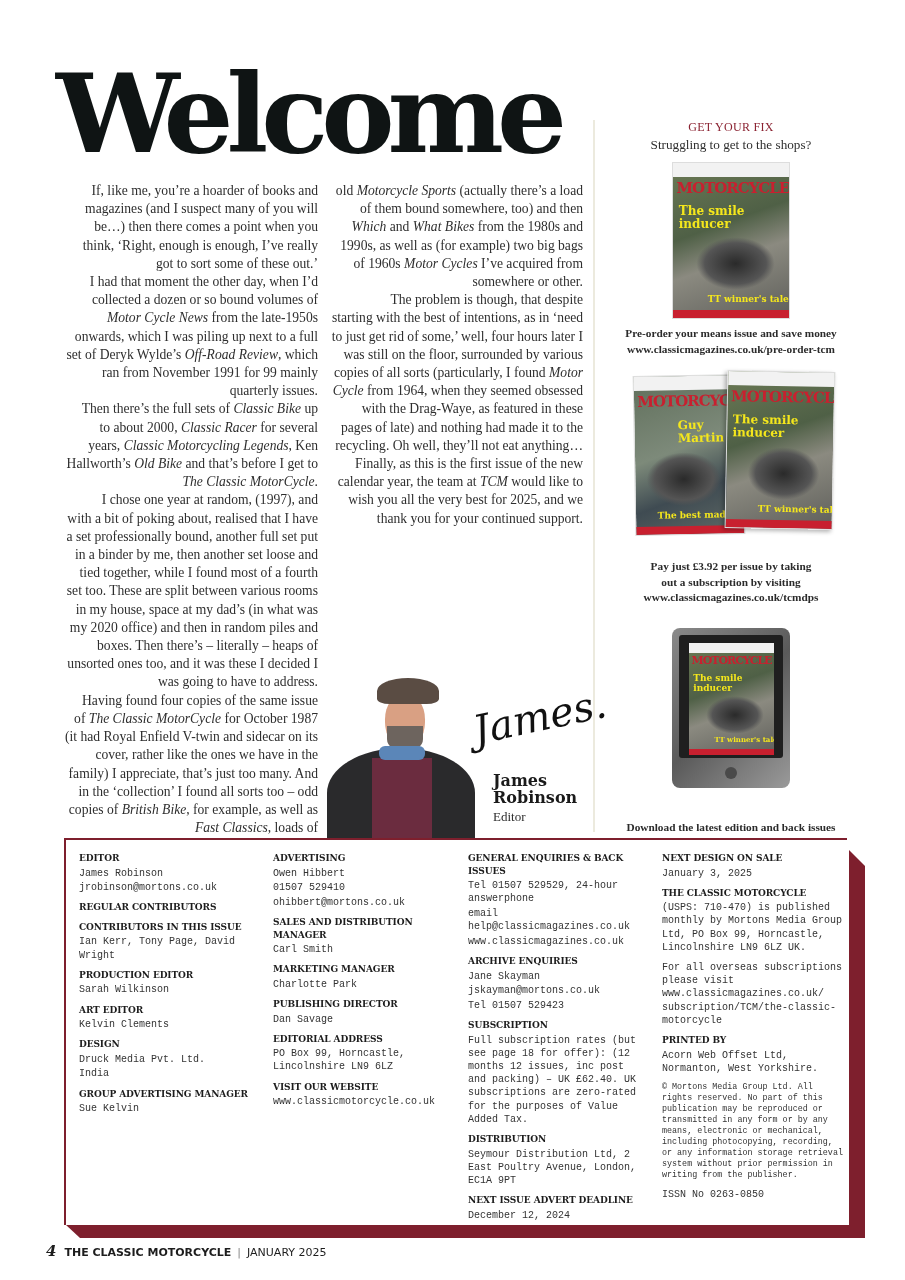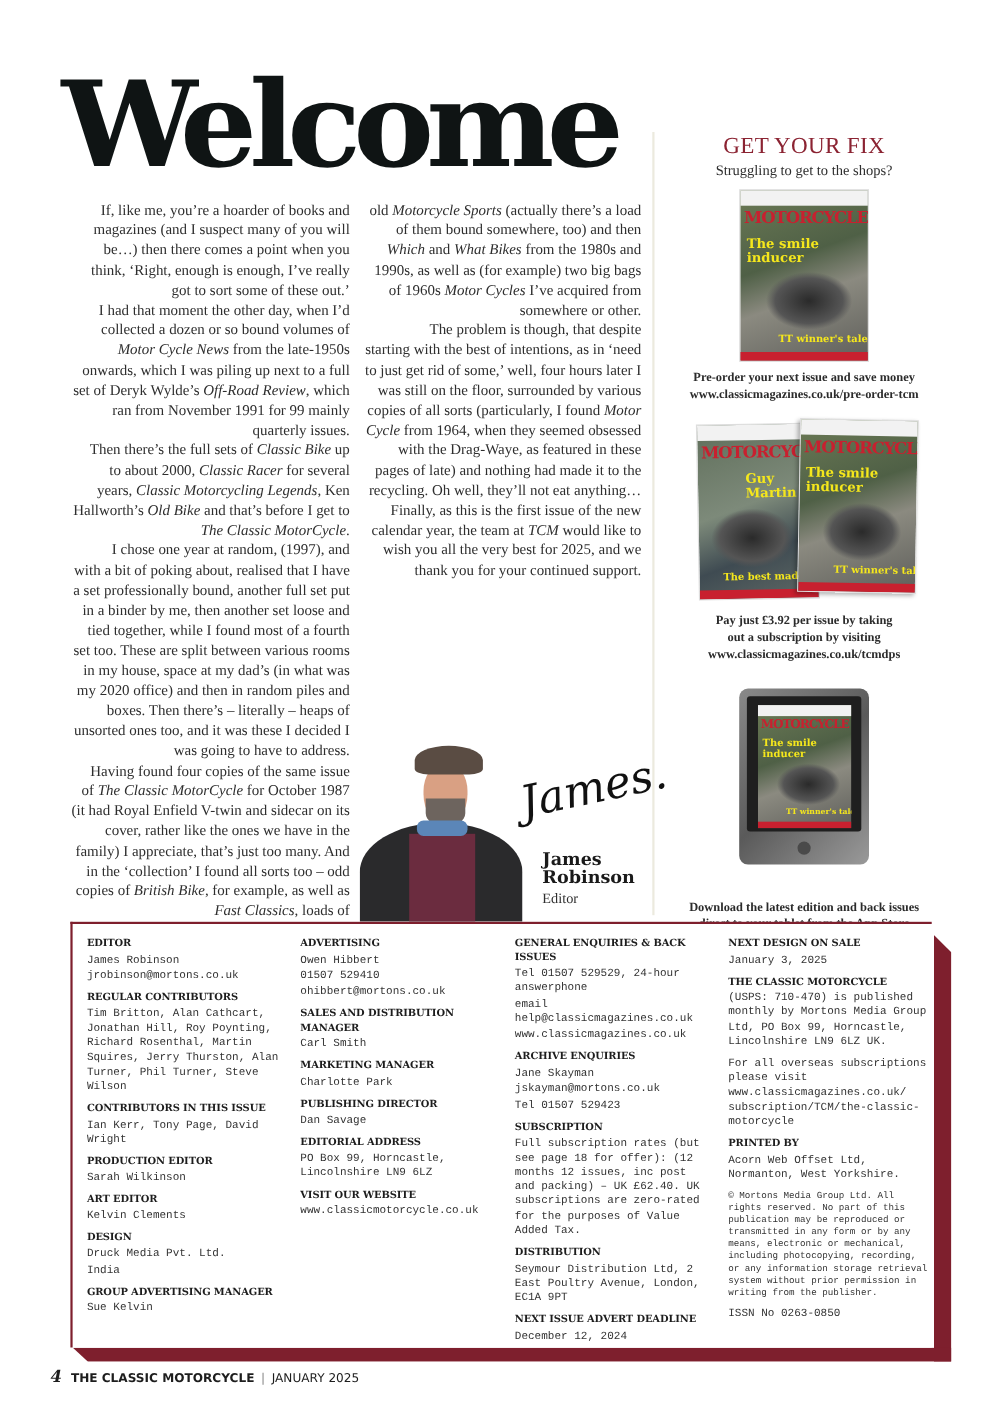--- a/index.html
+++ b/index.html
@@ -16,21 +16,21 @@
   .col { position: absolute; font-family: "Liberation Serif", serif; font-size: 13.6px; line-height: 18.2px; color: #2e2e2e; }
   .col p { text-indent: 0; text-align: right; }
   .col p + p { text-indent: 16px; }
   .col em { font-style: italic; }
   .col1 { left: 64px; top: 182px; width: 254px; }
   .col2 { left: 331px; top: 182px; width: 252px; }
 
   .divider { position: absolute; left: 593px; top: 120px; width: 2px; height: 712px; background: #eceade; }
 
   .sidebar { position: absolute; left: 603px; top: 120px; width: 256px; text-align: center; font-family: "Liberation Serif", serif; }
-  .fix-title { color: #8b2332; font-size: 21px; letter-spacing: 0.3px; margin-top: 0; }
+  .fix-title { color: #8b2332; font-size: 12px; letter-spacing: 0.3px; margin-top: 0; }
   .fix-sub { color: #2e2e2e; font-size: 13.2px; margin-top: 2px; }
   .promo-caption { font-weight: bold; font-size: 11.3px; line-height: 15.5px; color: #2b2b2b; }
 
   .cover { position: relative; overflow: hidden; border: 1px solid #ddd; }
   .cover .bg { position: absolute; inset: 0; background: linear-gradient(160deg, #6c7a55 0%, #4f6046 40%, #8b8a80 60%, #5e5e5a 100%); }
   .cover .banner { position: absolute; left: 0; right: 0; top: 0; height: 9%; background: #f2f2f2; }
   .cover .mast { position: absolute; left: 3%; right: 3%; top: 10%; height: 14%; color: #c8202f; font-family: "DejaVu Serif", serif; font-weight: bold; font-size: 15px; letter-spacing: -1px; text-align: center; white-space: nowrap; }
   .cover .h1 { position: absolute; left: 5%; top: 27%; color: #f5e71c; font-family: "DejaVu Serif", serif; font-weight: bold; font-size: 12px; line-height: 13px; text-align: left; }
   .cover .rider { position: absolute; left: 20%; right: 12%; top: 48%; height: 34%; border-radius: 45% 45% 20% 20%; background: radial-gradient(ellipse at center, #2a2a2a 0%, #555 55%, transparent 70%); }
   .cover .tt { position: absolute; left: 30%; right: 5%; bottom: 9%; color: #f5e71c; font-family: "DejaVu Serif", serif; font-weight: bold; font-size: 9px; text-align: left; white-space: nowrap; }
@@ -98,21 +98,21 @@
     <div class="bg"></div>
     <div class="banner"></div>
     <div class="mast">MOTORCYCLE</div>
     <div class="h1"><span>The smile</span><br><span>inducer</span></div>
     <div class="rider"></div>
     <div class="tt">TT winner's tale</div>
     <div class="strip"></div>
   </div>
 
   <div class="promo-caption" style="margin-top:7px;">
-    <div>Pre-order your next issue and save money</div>
+    <div>Pre-order your means issue and save money</div>
     <div>www.classicmagazines.co.uk/pre-order-tcm</div>
   </div>
 
   <div style="position:relative;width:210px;height:168px;margin:12px auto 0;">
     <div class="cover" style="position:absolute;left:8px;top:6px;width:110px;height:160px;transform:rotate(-1deg);">
       <div class="bg" style="background:linear-gradient(160deg,#5f6e5a,#7d8a7a 45%,#3f4b52 70%,#606a66);"></div>
       <div class="banner"></div>
       <div class="mast">MOTORCYCLE</div>
       <div class="h1" style="left:40%;font-size:12px;">Guy Martin</div>
       <div class="rider" style="left:10%;right:20%;"></div>
@@ -123,21 +123,21 @@
       <div class="bg"></div>
       <div class="banner"></div>
       <div class="mast">MOTORCYCLE</div>
       <div class="h1">The smile<br>inducer</div>
       <div class="rider"></div>
       <div class="tt">TT winner's tale</div>
       <div class="strip"></div>
     </div>
   </div>
 
-  <div class="promo-caption" style="margin-top:10px;">
+  <div class="promo-caption" style="margin-top:22px;">
     <div>Pay just £3.92 per issue by taking</div>
     <div>out a subscription by visiting</div>
     <div>www.classicmagazines.co.uk/tcmdps</div>
   </div>
 
   <div class="tablet" style="margin-top:22px;">
     <div class="screen-frame">
       <div class="cover" style="position:absolute;left:10px;top:8px;width:85px;height:112px;border:none;">
         <div class="bg"></div>
         <div class="banner"></div>
@@ -178,21 +178,20 @@
 <div class="staff-shadow-bottom"></div>
 <section class="staffbox">
   <div class="staff-col sc1">
       <div class="blk">
         <h4>EDITOR</h4>
         <div class="v">James Robinson</div>
         <div class="v">jrobinson@mortons.co.uk</div>
       </div>
       <div class="blk">
         <h4>REGULAR CONTRIBUTORS</h4>
-        <div class="v">Tim Britton, Alan Cathcart, Jonathan Hill, Roy Poynting, Richard Rosenthal, Martin Squires, Jerry Thurston, Alan Turner, Phil Turner, Steve Wilson</div>
       </div>
       <div class="blk">
         <h4>CONTRIBUTORS IN THIS ISSUE</h4>
         <div class="v">Ian Kerr, Tony Page, David Wright</div>
       </div>
       <div class="blk">
         <h4>PRODUCTION EDITOR</h4>
         <div class="v">Sarah Wilkinson</div>
       </div>
       <div class="blk">

